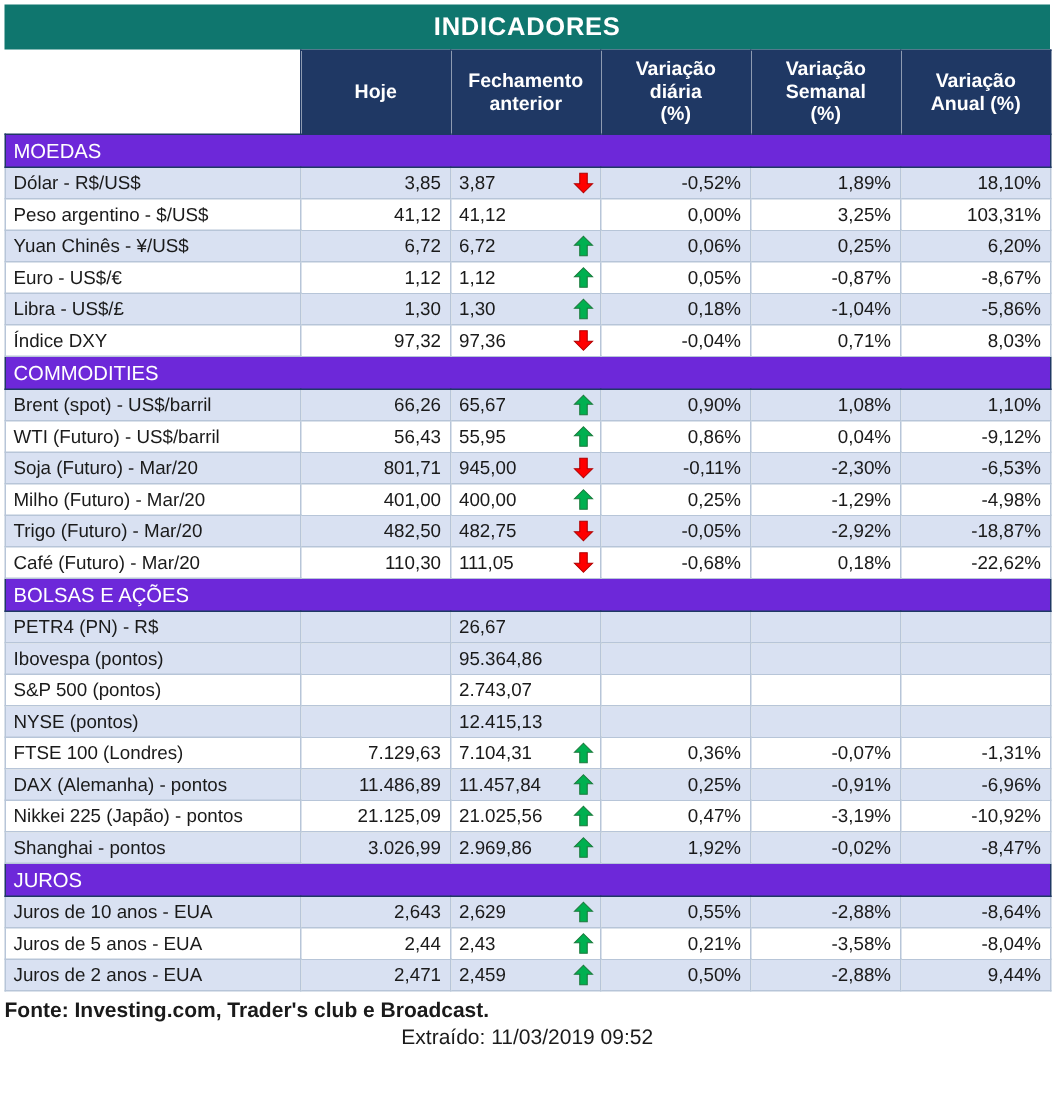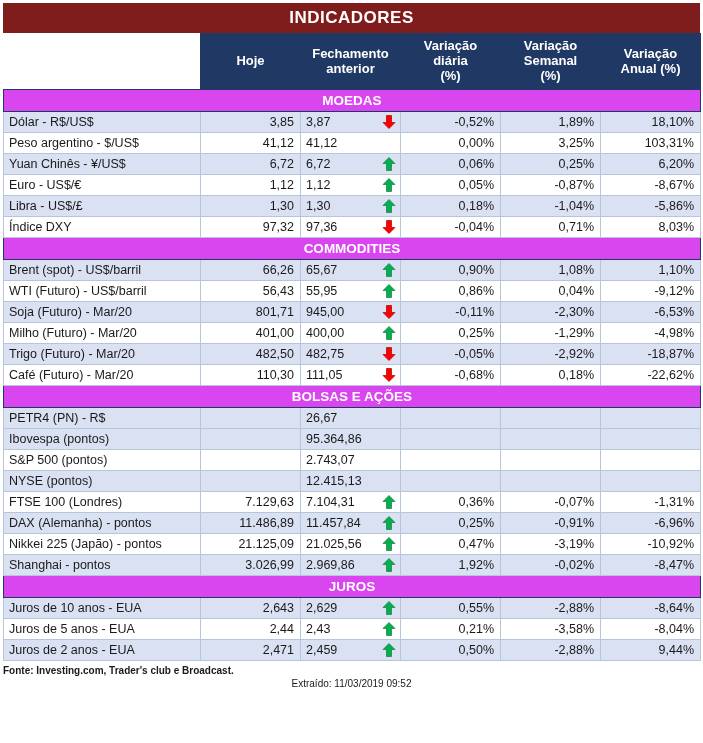--- a/index.html
+++ b/index.html
@@ -15,21 +15,21 @@
     color: #1a1a1a;
   }
   .sheet {
     width: 703px;
     height: 743px;
     position: relative;
     box-sizing: border-box;
   }
   .title-bar {
     height: 30px;
-    background: #7f1d1d;
+    background: #0f766e;
     color: #ffffff;
     font-size: 17px;
     font-weight: bold;
     letter-spacing: 0.5px;
     display: flex;
     align-items: center;
     justify-content: center;
     margin: 3px 3px 0 3px;
   }
   table {
@@ -64,27 +64,27 @@
     font-weight: bold;
     font-size: 13px;
     text-align: center;
     vertical-align: middle;
     height: 56px;
     border: 1px solid #1f3864;
     line-height: 1.15;
     white-space: normal;
   }
   tr.section td {
-    background: #d946ef;
+    background: #6d28d9;
     color: #ffffff;
-    font-weight: bold;
+    font-weight: normal;
     font-size: 13.5px;
     height: 22px;
     border: 1px solid #1f3864;
-    text-align: center;
+    text-align: left;
   }
   tr.alt td { background: #d9e1f2; }
   tr.plain td { background: #ffffff; }
   td.label { text-align: left; margin-left: 36px; }
   td.num {
     text-align: right;
     padding-right: 6px;
     position: relative;
   }
   td.val-arrow {
@@ -97,21 +97,21 @@
     right: 4px;
     top: 50%;
     transform: translateY(-50%);
     width: 14px;
     height: 15px;
     display: inline-block;
   }
   .arrow svg { display: block; }
   .footer {
     margin: 2px 3px 0 3px;
-    font-size: 10px;
+    font-size: 14px;
   }
   .footer .src {
     font-weight: bold;
     text-align: left;
     padding-top: 2px;
   }
   .footer .extr {
     text-align: center;
     padding-top: 2px;
     font-weight: bold;

